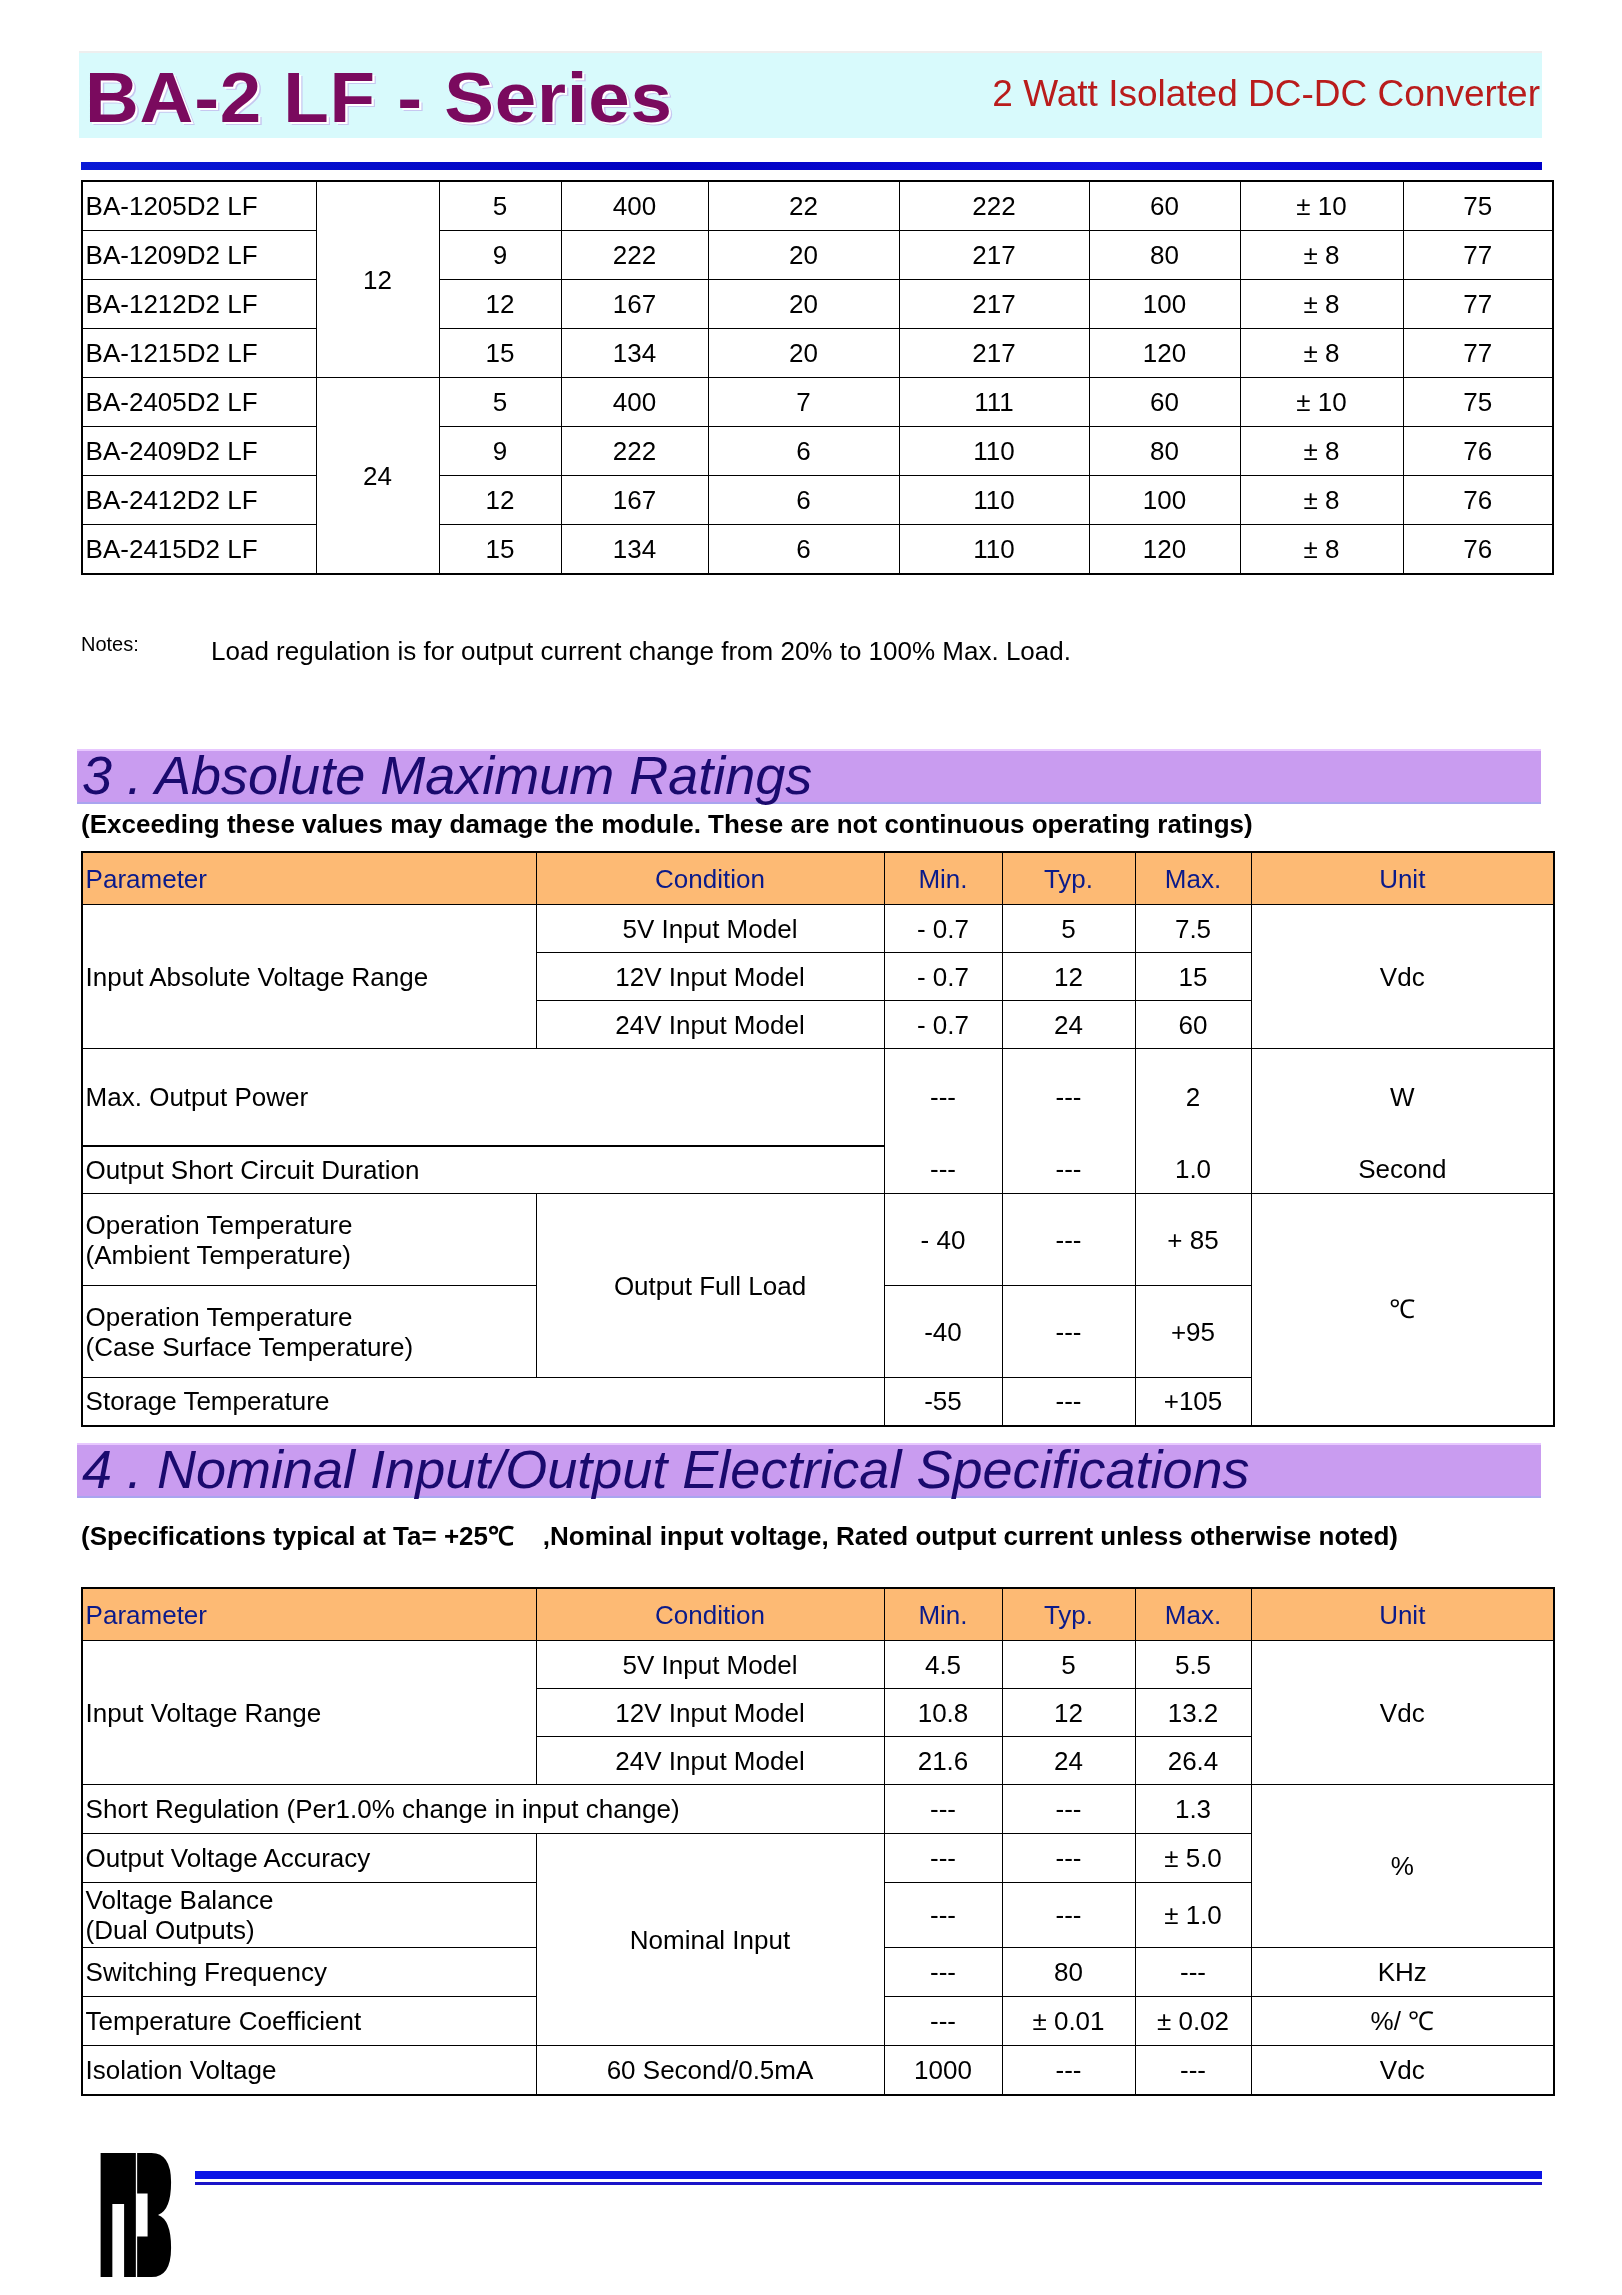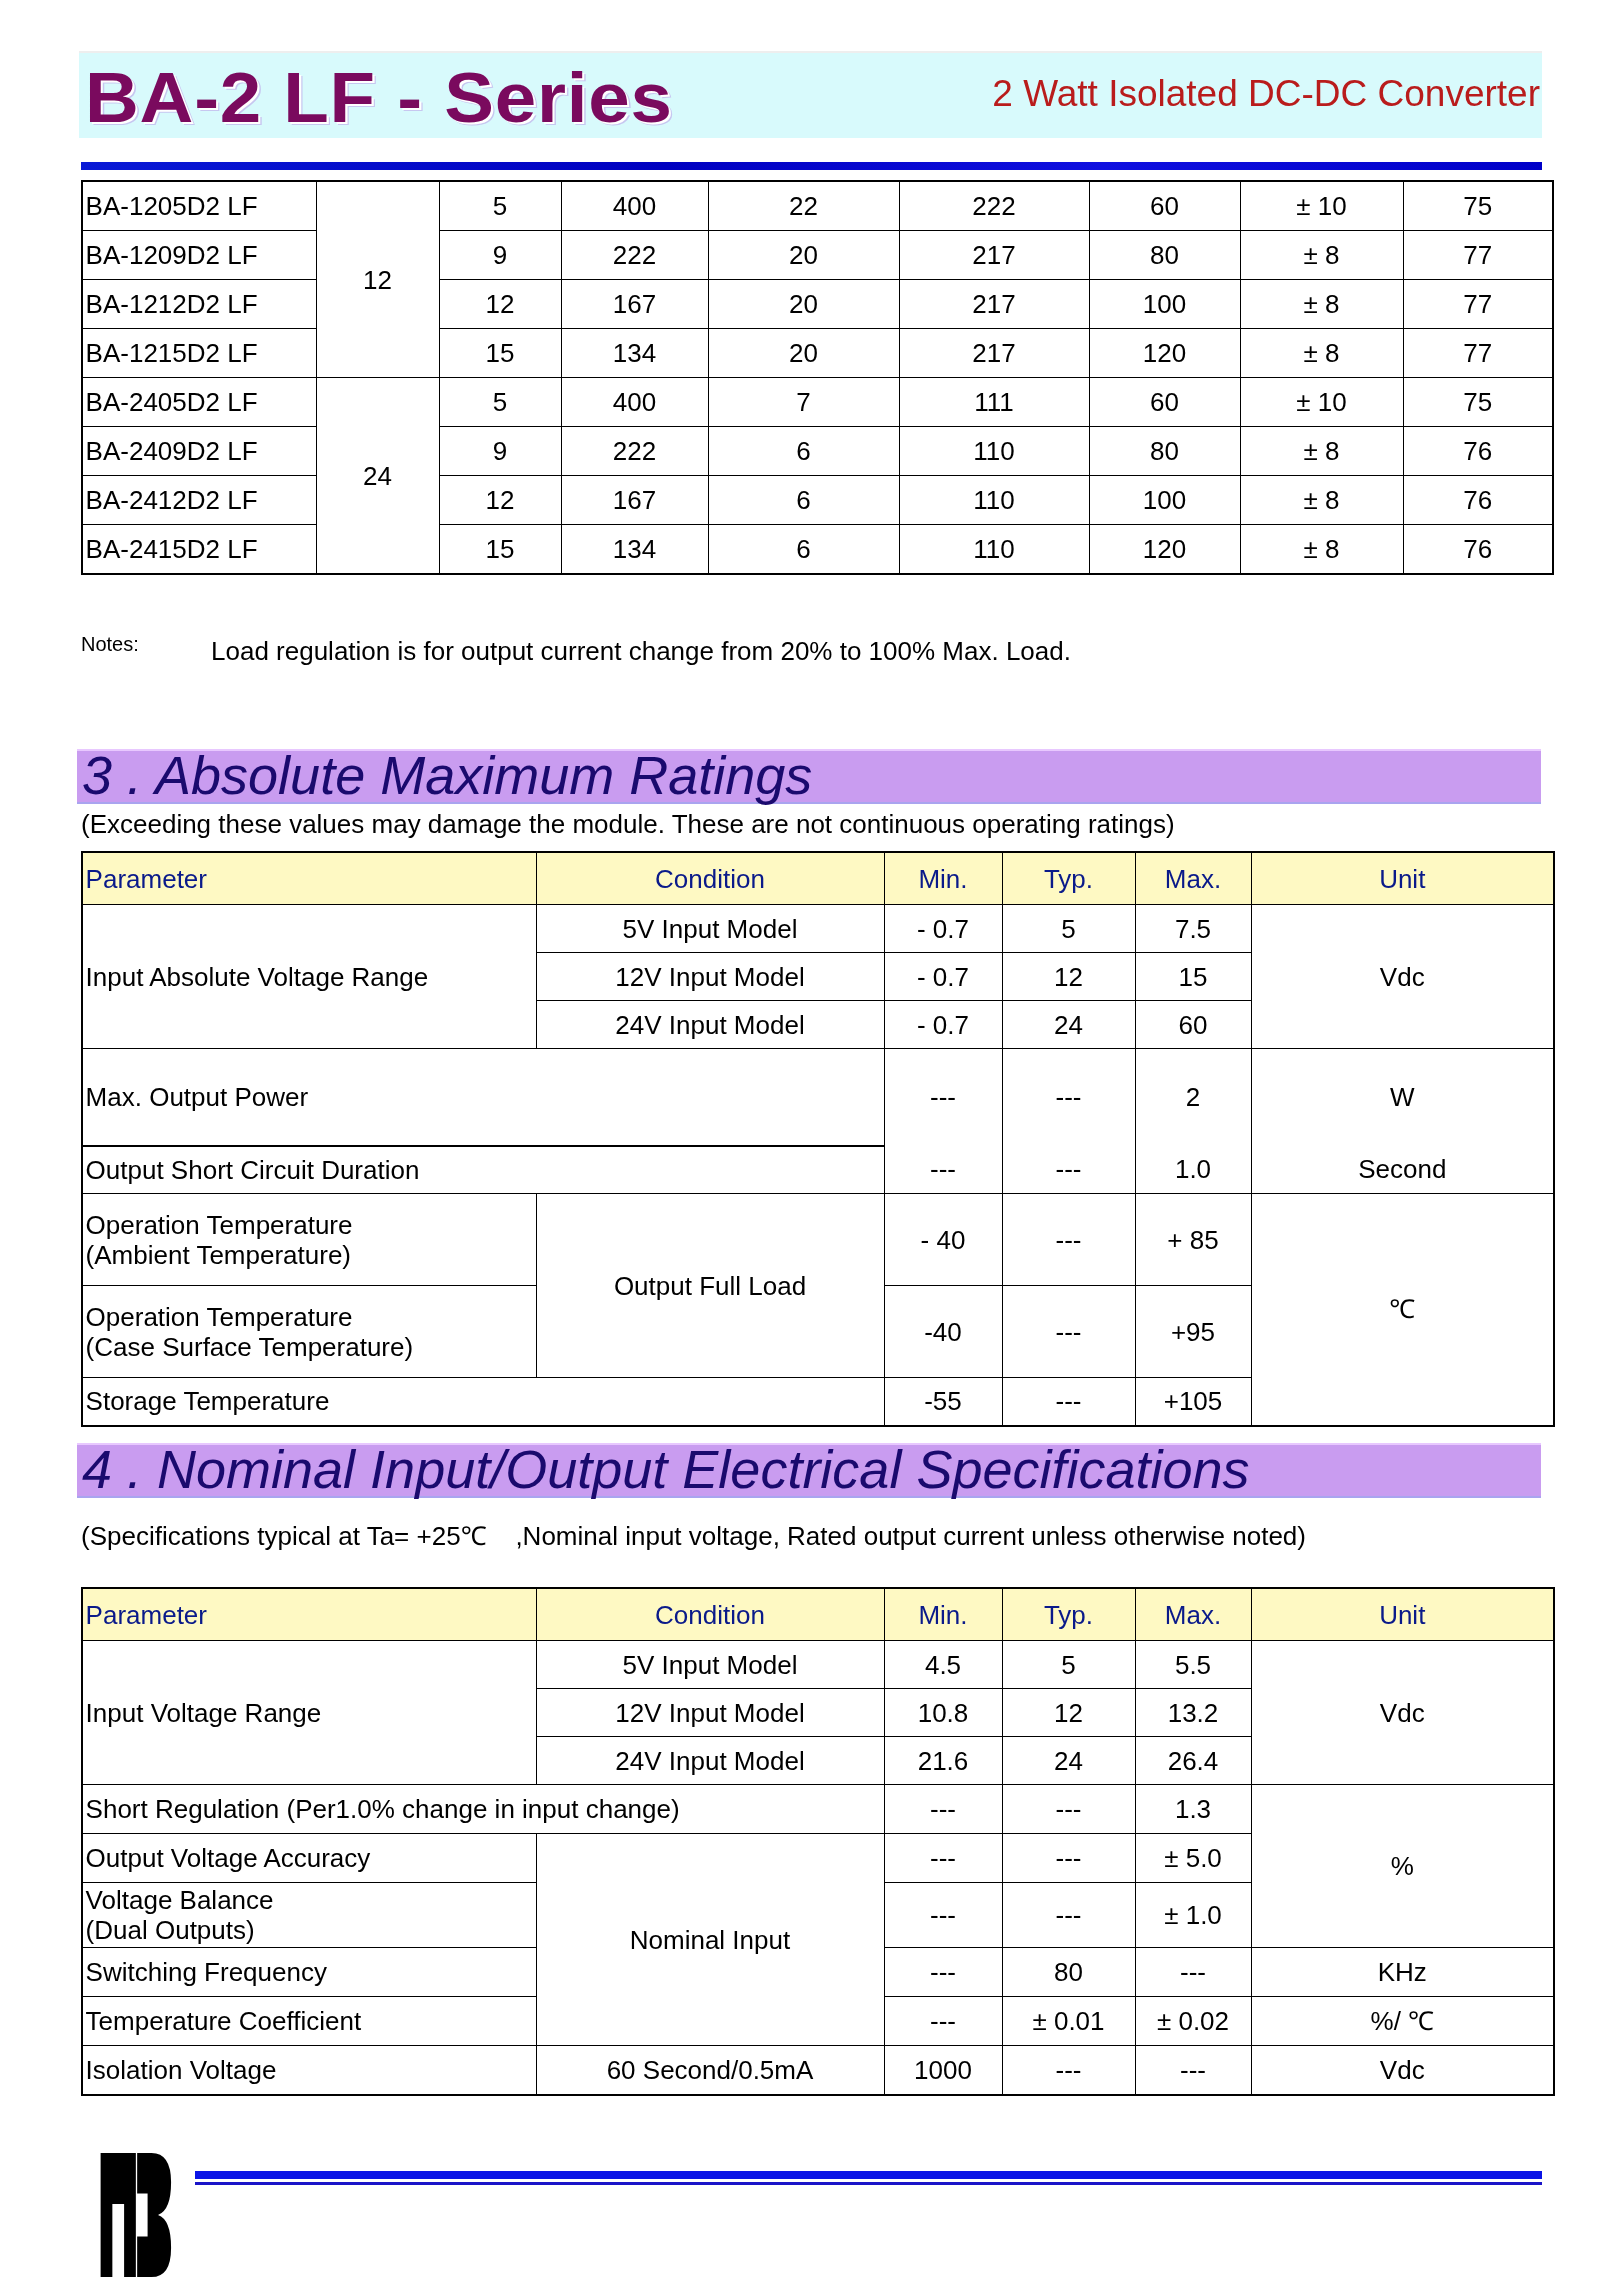--- a/index.html
+++ b/index.html
@@ -31,24 +31,24 @@
   #model-table td { height:48px; }
 
   .notes-label { left:81px; top:633px; font-size:20px; }
   .notes-text { left:211px; top:636px; font-size:26px; }
 
   
   .section-band { left:77px; width:1464px; height:51px;
                   background:#c99cf0; border-top:2px solid #e8c8ff; border-bottom:2px solid #a9a4ef; }
   .section-title { left:82px; font-size:54px; font-weight:normal; font-style:italic;
                    color:#1a0a6e; line-height:51px; }
-  .section-note { left:81px; font-size:26px; font-weight:normal; }
-
-  
-  .spec th { background:#fef9c3; color:#0a1a8a; font-weight:bold; height:51px; }
+  .section-note { left:81px; font-size:26px; font-weight:bold; }
+
+  
+  .spec th { background:#fdba74; color:#0a1a8a; font-weight:bold; height:51px; }
   #abs-table { left:81px; top:851px; width:1472px; }
   #nom-table { left:81px; top:1587px; width:1472px; }
 
   
   .footer-logo { left:98px; top:2153px; width:77px; height:124px; }
   .footer-rule1 { left:195px; top:2171px; width:1347px; height:7.9px; background:#0a14e6; }
   .footer-rule2 { left:195px; top:2182px; width:1347px; height:3.3px; background:#1a14c8; }
 </style>
 </head>
 <body>

